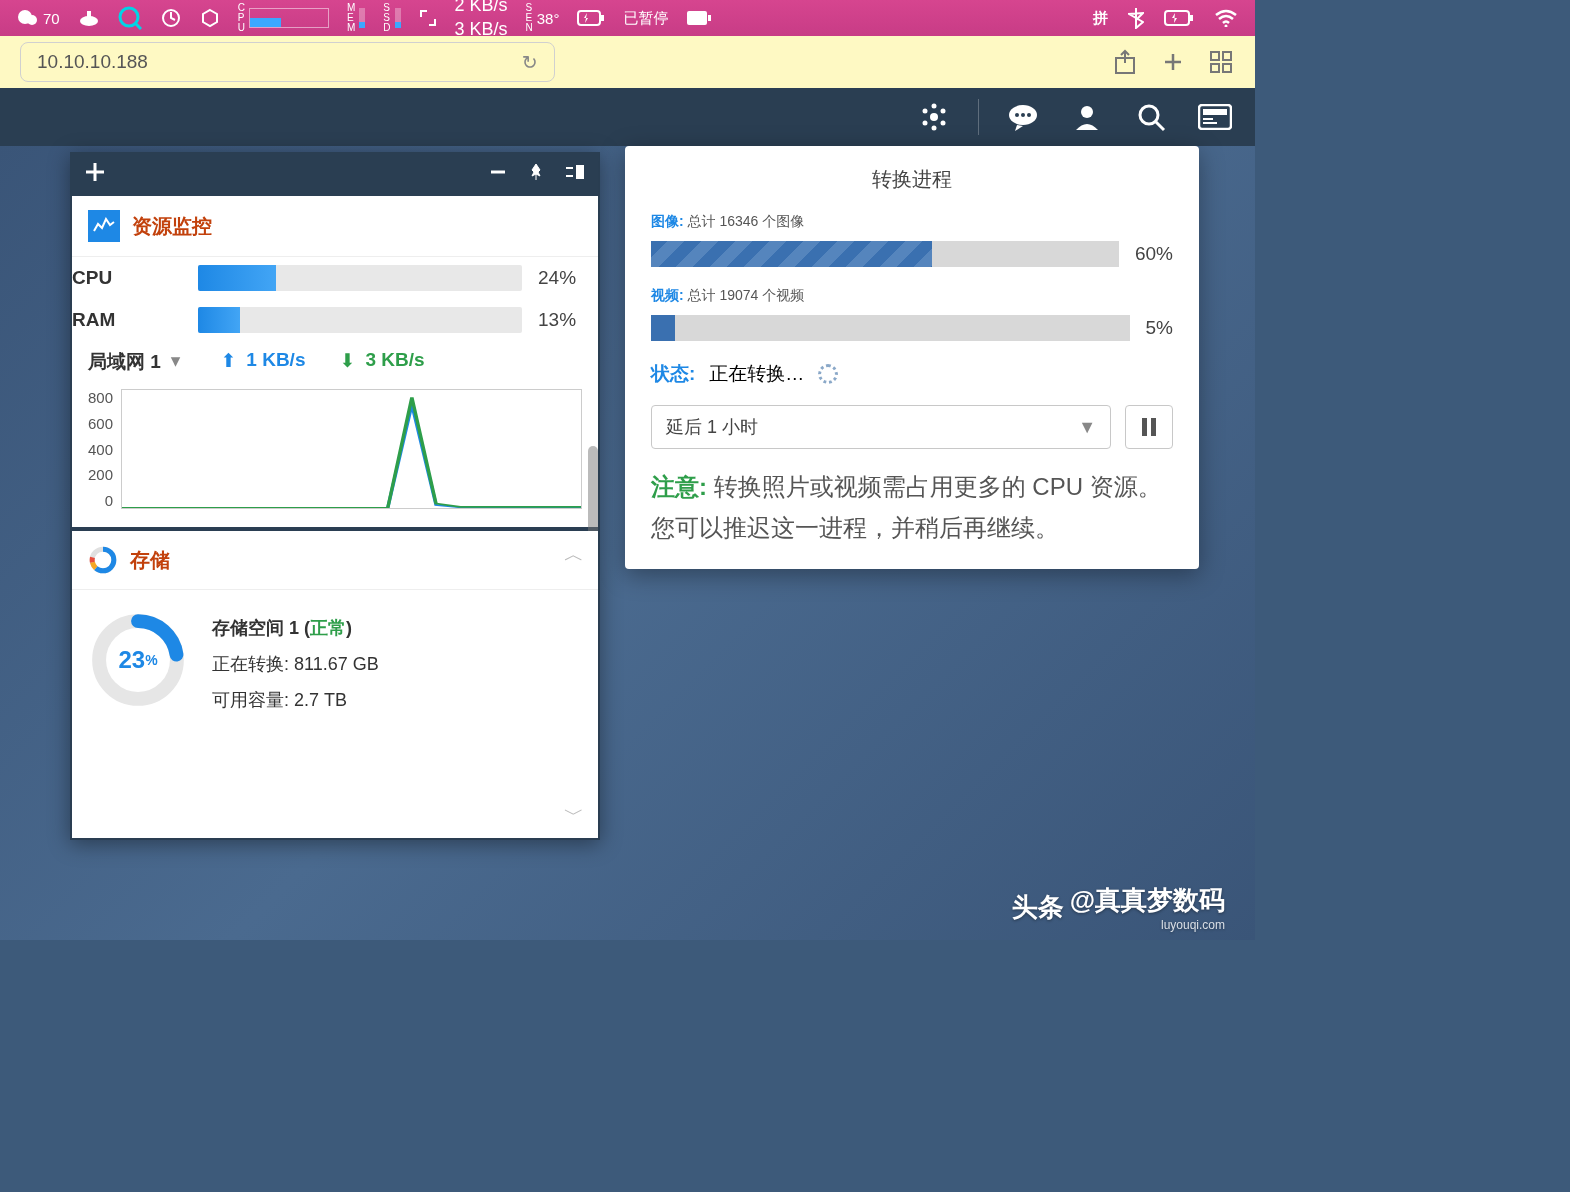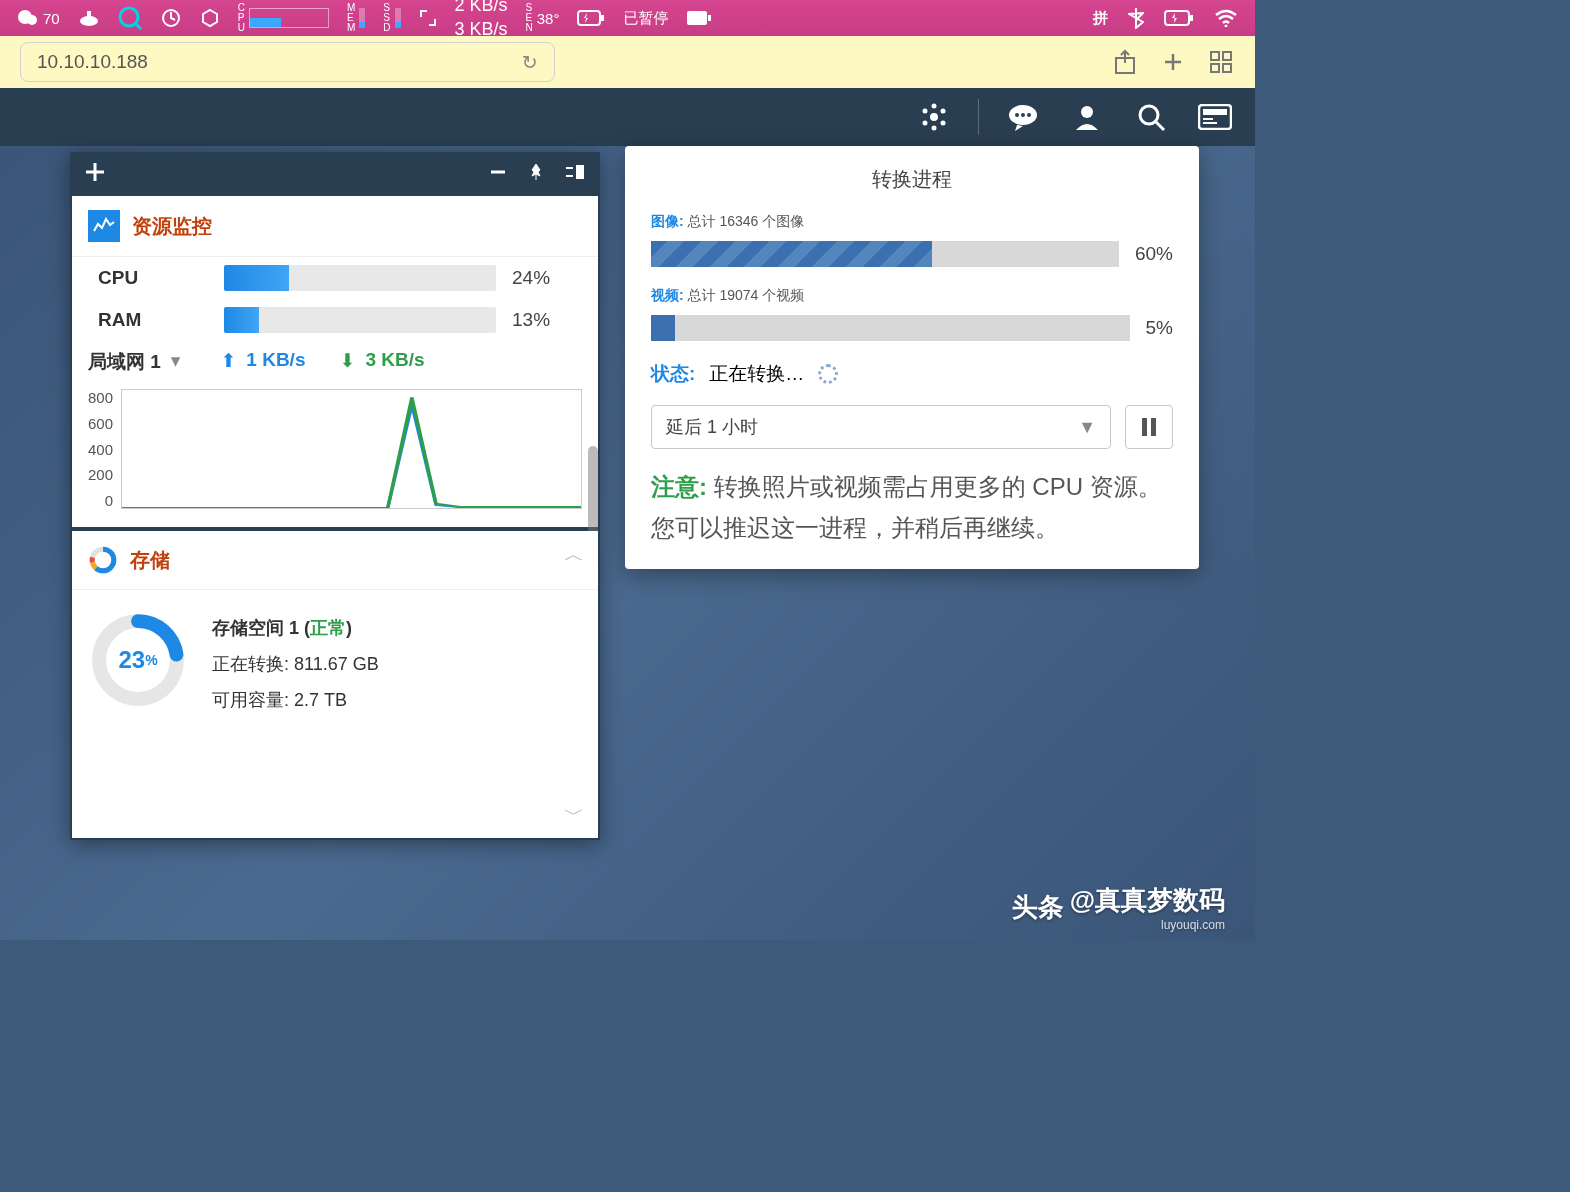--- a/index.html
+++ b/index.html
@@ -36,21 +36,21 @@
 .widget-window { position:absolute; left:70px; top:6px; width:530px; background:#2a3e52; box-shadow:0 4px 20px rgba(0,0,0,.4); }
 .widget-titlebar { height:44px; background:#2a3e52; display:flex; align-items:center; padding:0 14px; gap:18px; }
 .widget-titlebar .tbicon { color:#fff; cursor:pointer; }
 .widget-titlebar .sp { flex:1; }
 
 .widget-panel { background:#fff; margin:0 2px 2px 2px; }
 .panel-header { display:flex; align-items:center; gap:12px; padding:14px 16px; border-bottom:1px solid #eee; }
 .panel-header .ph-icon { width:32px; height:32px; background:#1e88e5; display:flex; align-items:center; justify-content:center; }
 .panel-header .ph-title { font-size:20px; font-weight:600; color:#c2410c; }
 
-.metric-row { display:flex; align-items:center; padding:8px 26px; gap:16px; }
+.metric-row { display:flex; align-items:center; padding:8px 0; gap:16px; }
 .metric-label { width:110px; font-size:19px; font-weight:600; color:#333; }
 .metric-bar { flex:1; height:26px; background:#e8e8e8; border-radius:2px; overflow:hidden; position:relative; }
 .metric-bar-fill { height:100%; background:linear-gradient(90deg,#1e88e5,#42a5f5); }
 .metric-val { width:60px; text-align:left; font-size:19px; color:#444; }
 
 .net-row { display:flex; align-items:flex-start; padding:8px 16px; gap:10px; font-size:19px; }
 .net-label { font-weight:600; color:#333; }
 .net-up { color:#1e88e5; font-weight:600; }
 .net-down { color:#2e9e4a; font-weight:600; }
 .arrow-up { color:#1e88e5; }

